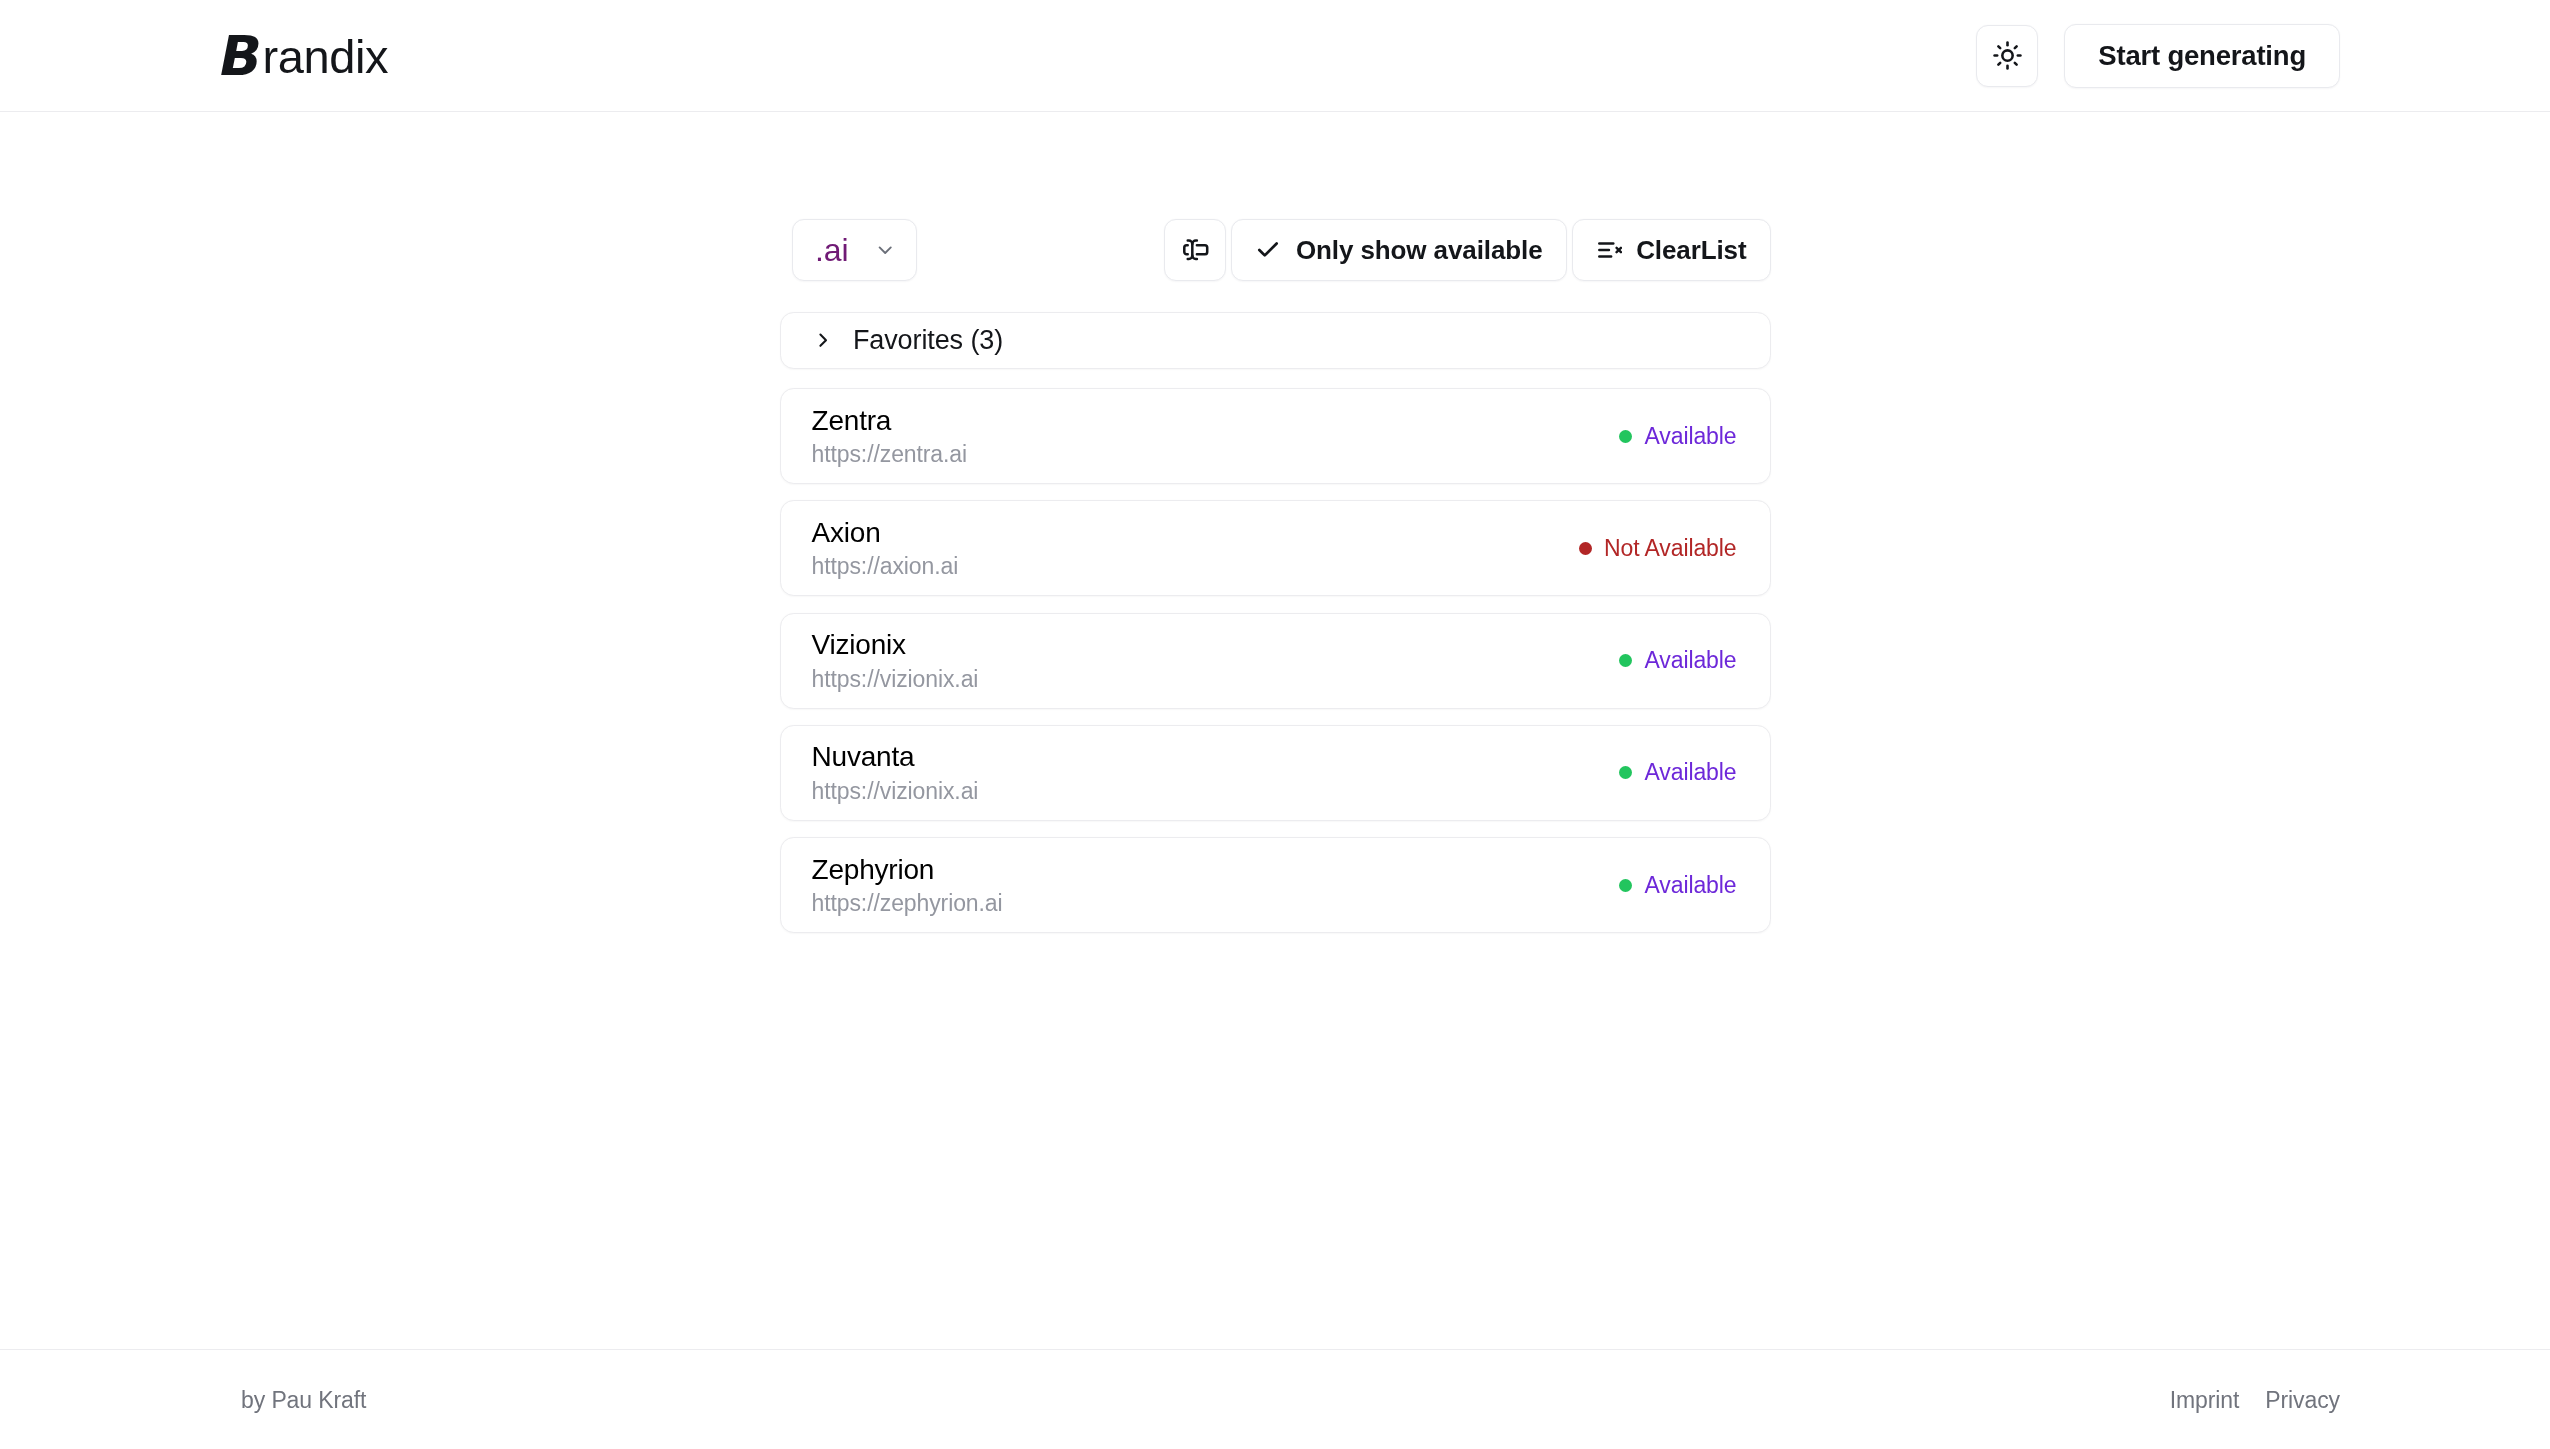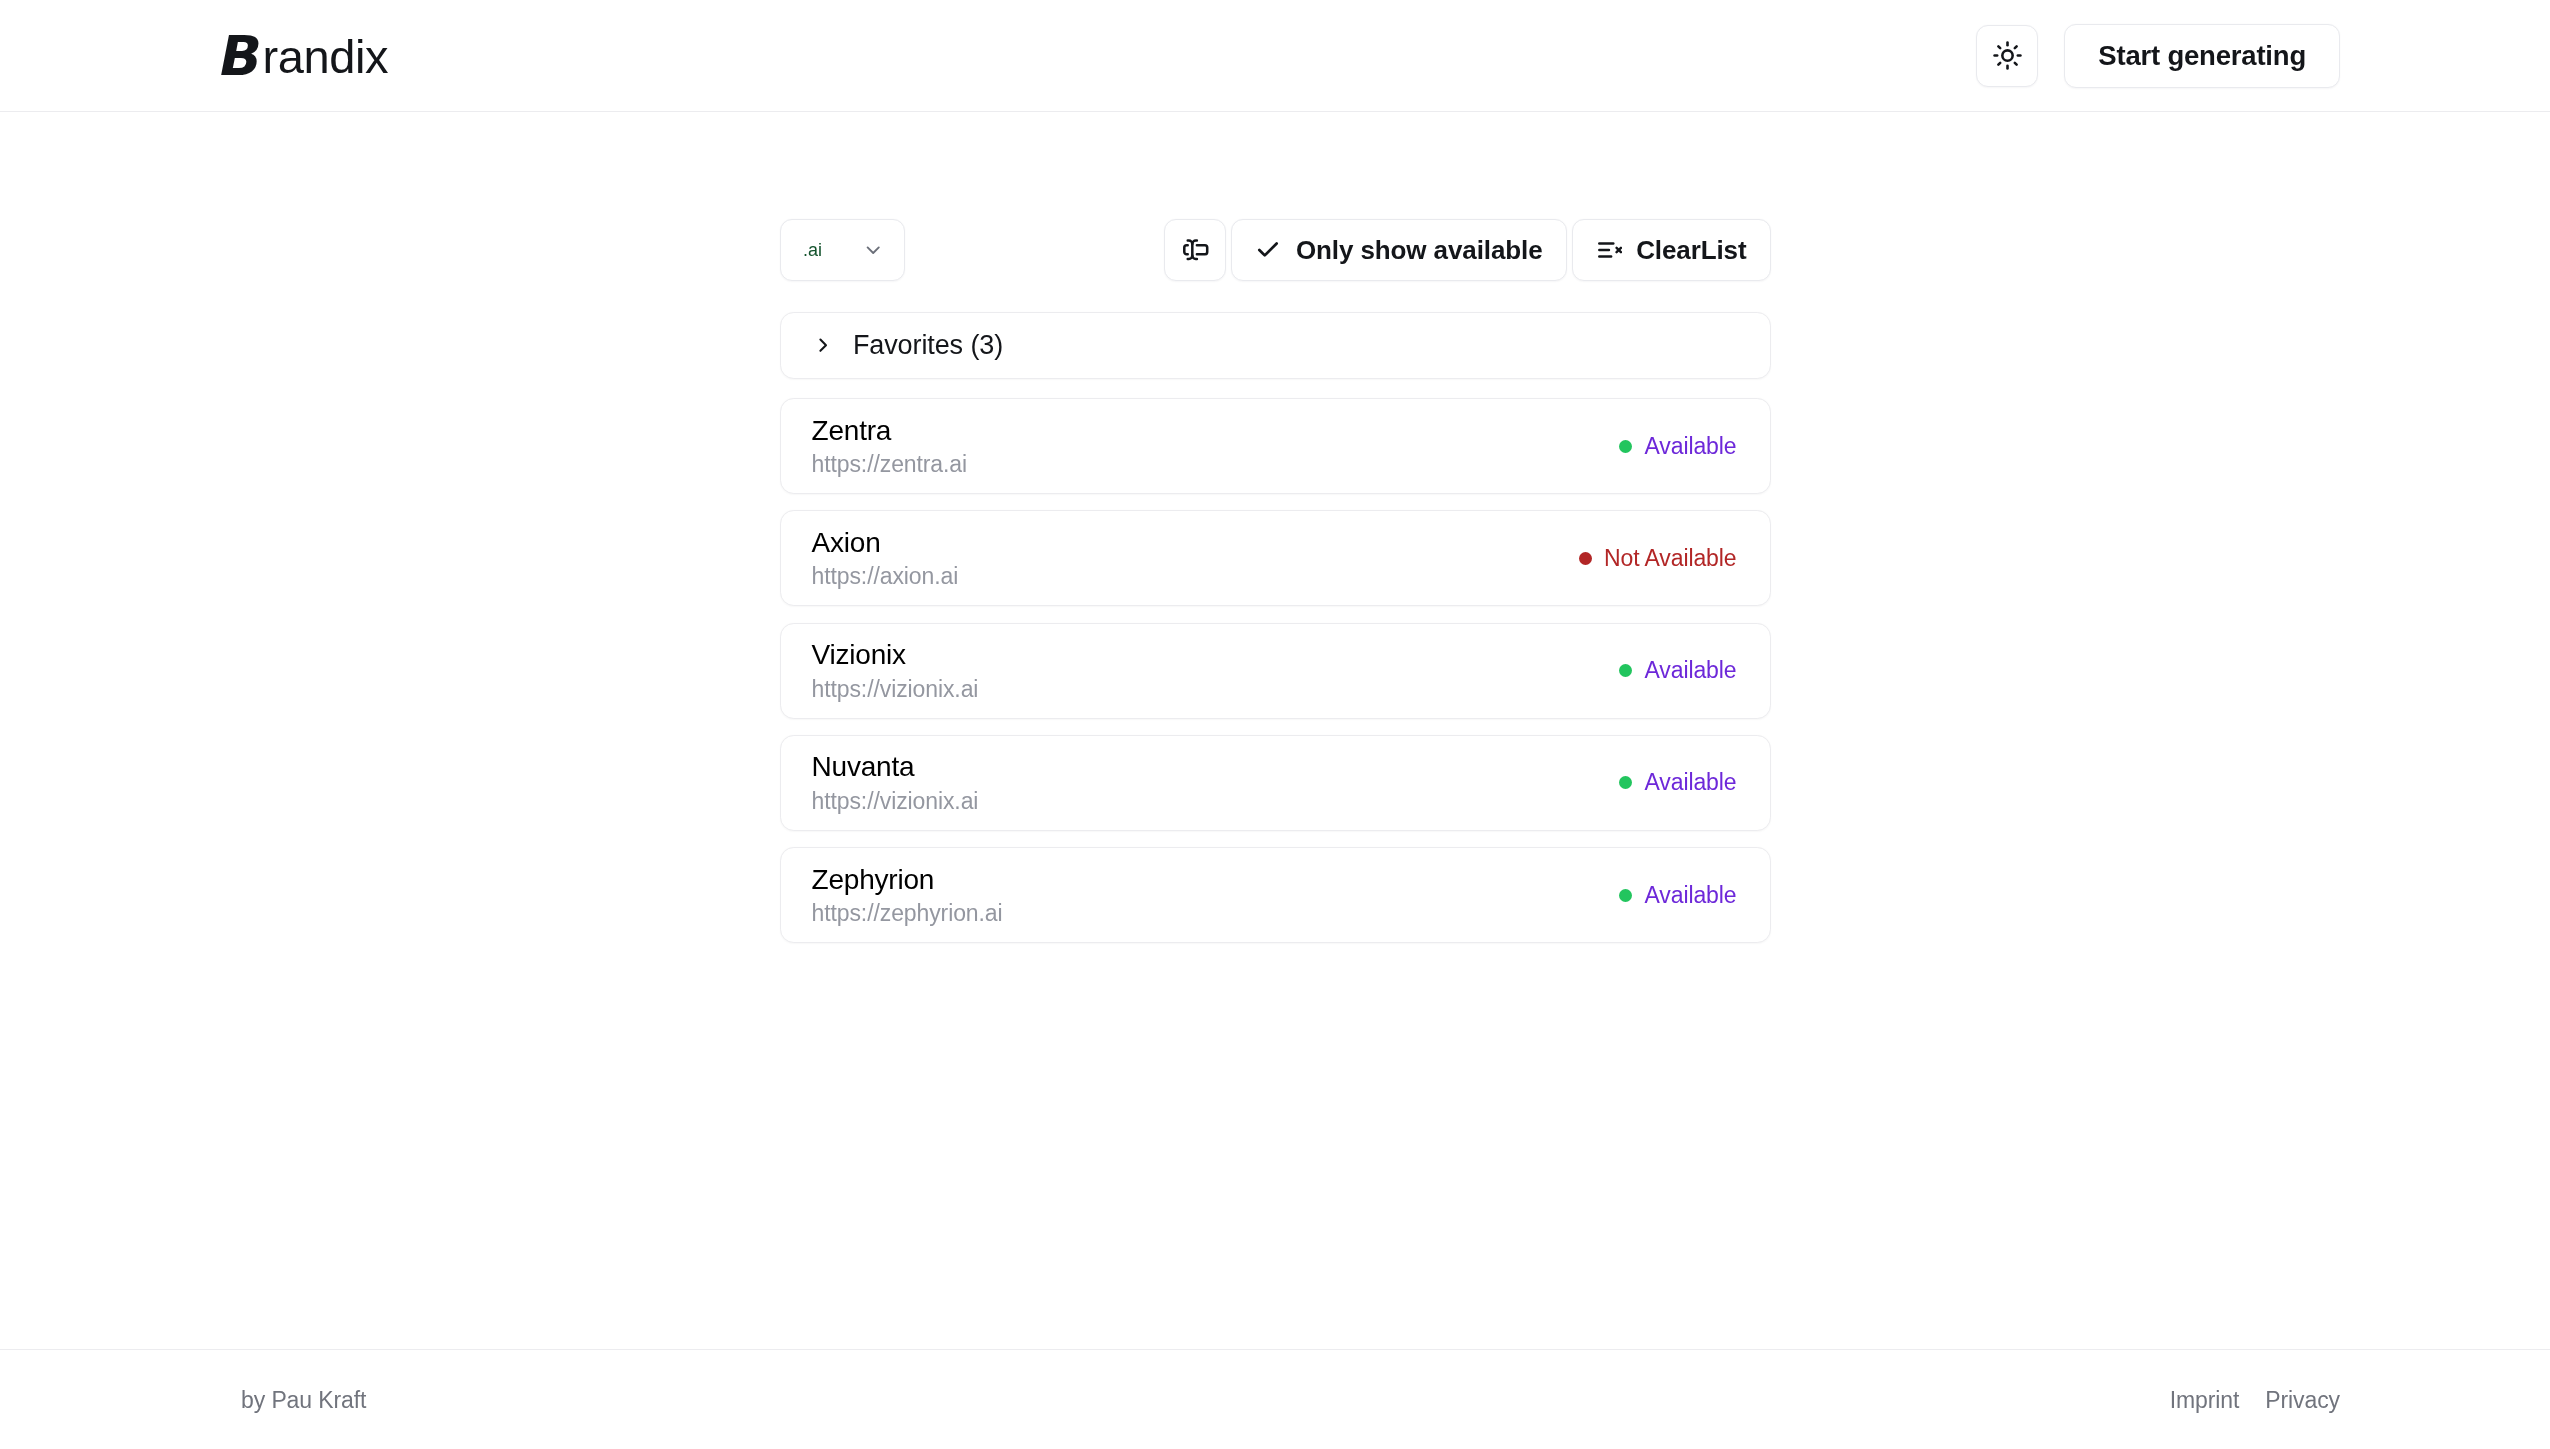--- a/index.html
+++ b/index.html
@@ -113,24 +113,25 @@
   .select-box {
     width: 125px;
     height: 62px;
     border: 1.7px solid #e9eaee;
     border-radius: 12px;
     background: #ffffff;
     display: flex;
     align-items: center;
     justify-content: space-between;
     padding: 0 19px 0 22.4px;
-    font-size: 18px;
-    color: #14532d;
+    font-size: 32px;
+    color: #701a75;
     cursor: pointer;
     box-shadow: 0 0.9px 1.7px rgba(16,24,40,0.04);
+    margin-left: 12px;
   }
   .toolbar-right {
     display: flex;
     align-items: flex-start;
     gap: 5px;
   }
   .tool-btn {
     height: 62px;
     border: 1.7px solid #e9eaee;
     border-radius: 12px;
@@ -148,21 +149,21 @@
     white-space: nowrap;
   }
   .tool-btn.icon-only {
     width: 62px;
     padding: 0;
     justify-content: center;
   }
 
   
   .favorites-row {
-    height: 67px;
+    height: 57px;
     border: 1.7px solid #ececef;
     border-radius: 13.8px;
     background: #ffffff;
     display: flex;
     align-items: center;
     padding: 0 31px;
     gap: 19px;
     margin-bottom: 19px;
     cursor: pointer;
     box-shadow: 0 0.9px 1.7px rgba(16,24,40,0.03);

